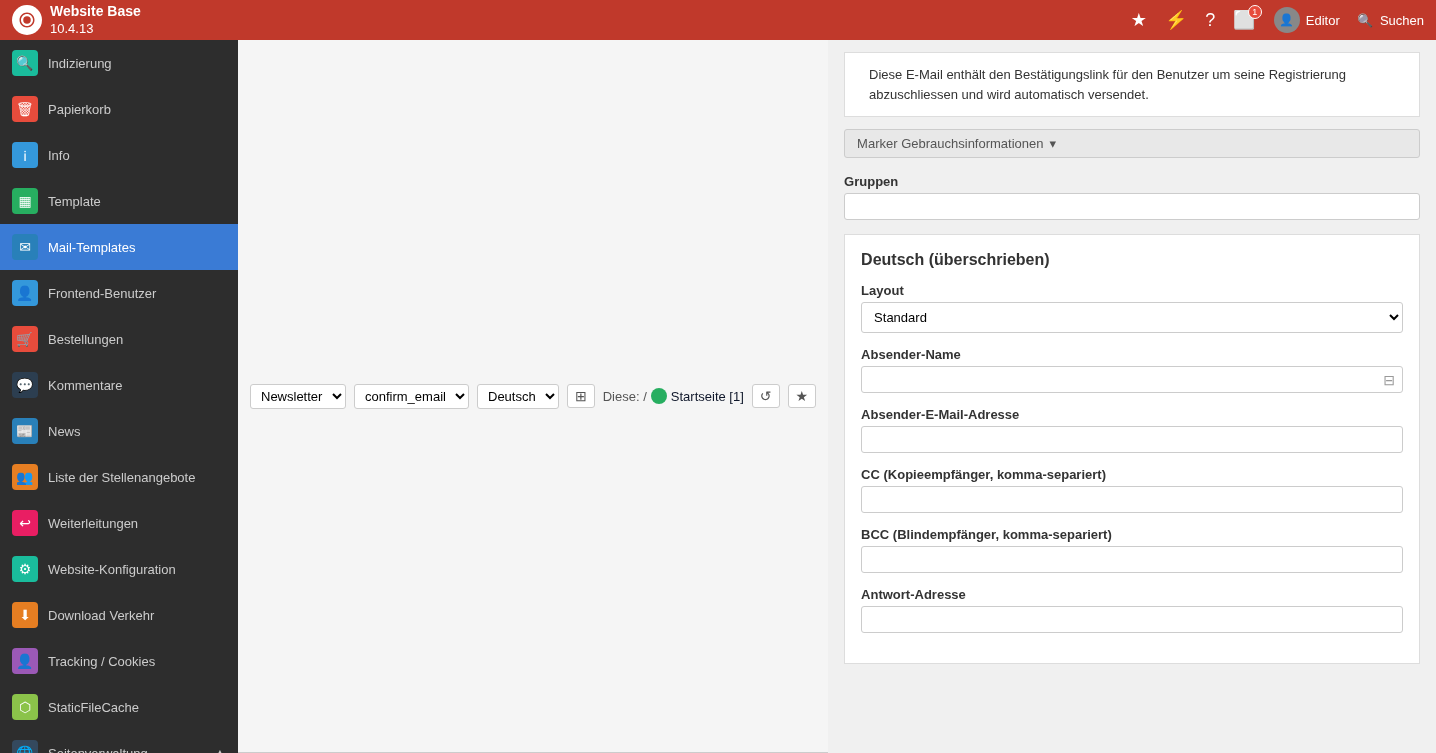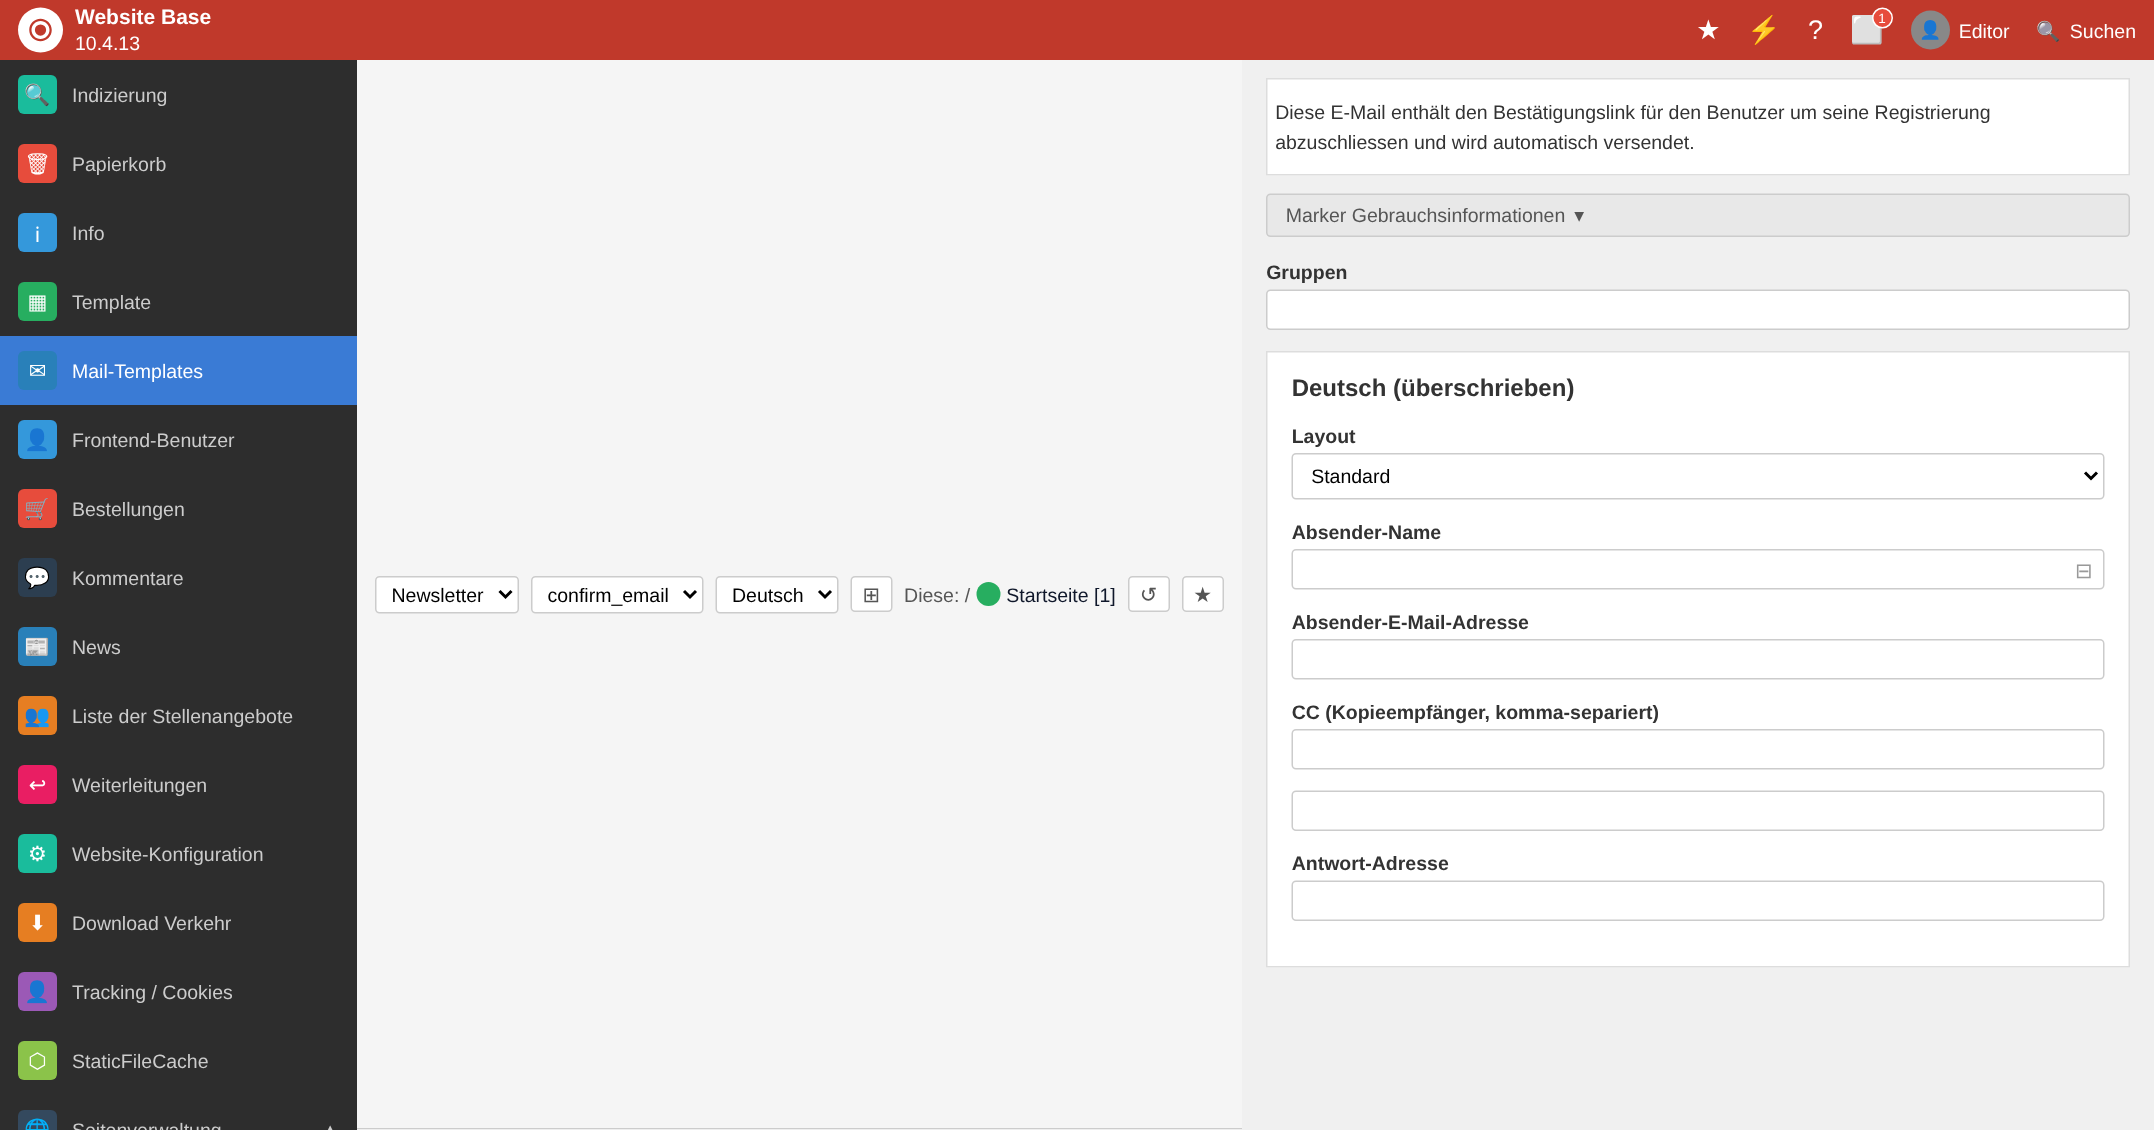--- a/index.html
+++ b/index.html
@@ -188,21 +188,21 @@
       color: #555;
     }
 
     
     .form-area {
       padding: 12px 16px;
       flex: 1;
     }
     .description-text {
       background: white;
-      padding: 12px 5px;
+      padding: 12px 24px;
       margin-bottom: 12px;
       border: 1px solid #ddd;
       color: #333;
       line-height: 1.5;
       font-size: 13px;
     }
     .marker-bar {
       background: #e8e8e8;
       border: 1px solid #ccc;
       padding: 6px 12px;
@@ -446,20 +446,21 @@
           <div class="field-label">Absender-E-Mail-Adresse</div>
           <input class="field-input" type="text" value="" style="">
         </div>
 
         <div class="field-group">
           <div class="field-label">CC (Kopieempfänger, komma-separiert)</div>
           <input class="field-input" type="text" value="" style="">
         </div>
 
         <div class="field-group">
+          <div class="field-label">BCC (Blindempfänger, komma-separiert)</div>
           <input class="field-input" type="text" value="" style="">
         </div>
 
         <div class="field-group">
           <div class="field-label">Antwort-Adresse</div>
           <input class="field-input" type="text" value="" style="">
         </div>
 
       </div>
     </div>

